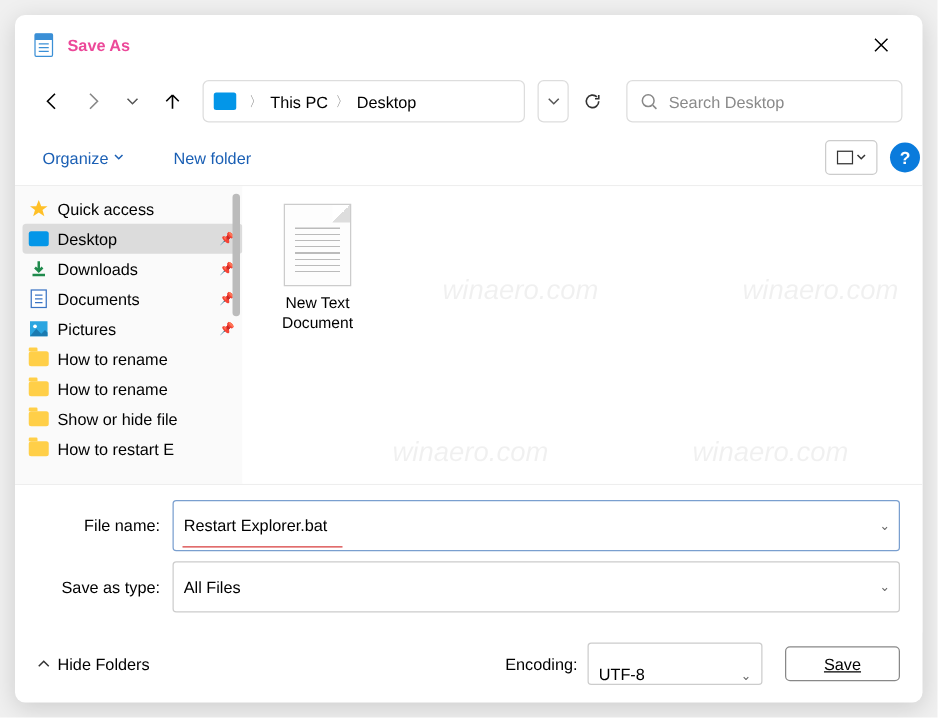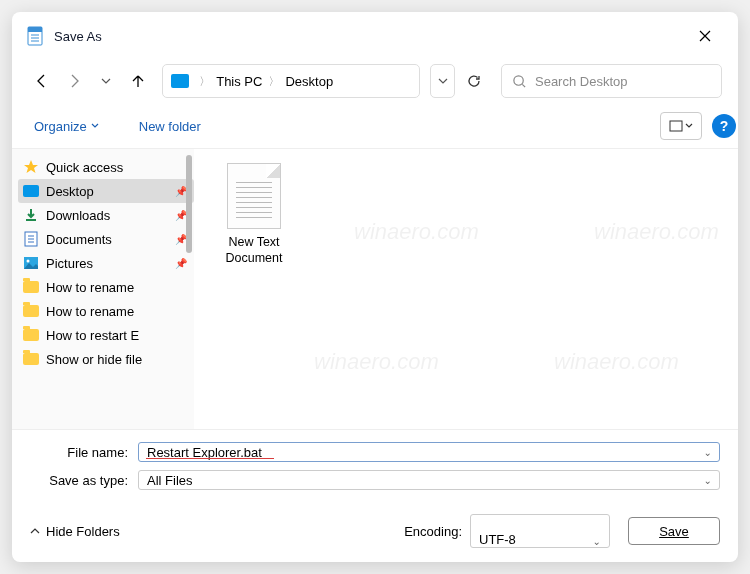--- a/index.html
+++ b/index.html
@@ -1,20 +1,20 @@
 <!DOCTYPE html>
 <html><head>
 <meta charset="utf-8">
 <style>
   * { box-sizing: border-box; margin: 0; padding: 0; font-family: "Segoe UI", Tahoma, sans-serif; }
   body { background: #f0f0f0; width: 750px; height: 574px; padding: 12px; }
   .dialog { width: 726px; height: 550px; background: #fff; border-radius: 8px; box-shadow: 0 4px 20px rgba(0,0,0,0.15); display: flex; flex-direction: column; overflow: hidden; }
   .titlebar { display: flex; align-items: center; padding: 10px 14px 8px 14px; }
   .titlebar .icon-notepad { width: 18px; height: 20px; margin-right: 10px; }
-  .titlebar .title { font-size: 13px; color: #0f172a; }
+  .titlebar .title { font-size: 13px; color: #ec4899; font-weight: bold; }
   .titlebar .close { margin-left: auto; width: 38px; height: 28px; display:flex; align-items:center; justify-content:center; }
   .navrow { display:flex; align-items:center; padding: 6px 16px 10px 16px; gap:4px; }
   .navbtn { width:34px; height:32px; display:flex; align-items:center; justify-content:center; border-radius:4px; }
   .crumbs { flex:0 0 auto; display:flex; align-items:center; border:1px solid #ddd; border-radius:5px; height:34px; padding:0 6px 0 4px; margin-left:6px; width:258px; }
   .crumbs .pc-icon { width:18px; height:14px; background:#0396e8; border-radius:2px; margin:0 6px 0 4px; position:relative; }
   .crumbs .sep { color:#888; font-size:11px; padding:0 4px; }
   .crumbs .crumb { font-size:13px; padding:2px 2px; }
   .navdrop { width:30px; height:34px; border:1px solid #ddd; border-radius:5px; margin-left:6px; display:flex; align-items:center; justify-content:center; }
   .refresh { width:36px; height:34px; display:flex; align-items:center; justify-content:center; }
   .searchbox { flex:1; border:1px solid #ddd; border-radius:5px; height:34px; margin-left:8px; display:flex; align-items:center; padding:0 10px; }
@@ -40,21 +40,21 @@
   .filearea { flex:1; padding:14px 12px; position:relative; background:#fff; }
   .fileitem { width:96px; text-align:center; }
   .fileicon { width:54px; height:66px; margin:0 auto 6px auto; background:#fdfdfd; border:1px solid #ccc; position:relative; }
   .fileicon::before { content:""; position:absolute; top:0; right:0; width:14px; height:14px; background:linear-gradient(135deg,#fff 0%,#fff 50%,#ddd 50%,#ddd 100%); }
   .fileicon .lines { position:absolute; top:18px; left:8px; right:8px; bottom:8px; background:repeating-linear-gradient(to bottom,#bbb 0,#bbb 1px,transparent 1px,transparent 5px); }
   .filelabel { font-size:12.5px; line-height:1.25; }
   .bottom { border-top:1px solid #eee; padding:12px 18px 8px 18px; background:#fff; }
   .frow { display:flex; align-items:center; margin-bottom:8px; }
   .flabel { width:108px; text-align:right; padding-right:10px; font-size:13px; }
   .finput { flex:1; position:relative; }
-  .finput input, .finput .combo { width:100%; height:20px; border:1px solid #7a9fcf; border-radius:3px; padding:0 26px 0 8px; font-size:13px; outline:none; }
+  .finput input, .finput .combo { width:100%; height:41px; border:1px solid #7a9fcf; border-radius:3px; padding:0 26px 0 8px; font-size:13px; outline:none; }
   .finput .combo { border-color:#ccc; background:#fff; display:flex; align-items:center; }
   .finput .chev { position:absolute; right:8px; top:50%; transform:translateY(-50%); font-size:10px; color:#666; }
   .underline { position:absolute; left:8px; bottom:3px; height:1.5px; background:#d83c3c; width:128px; pointer-events:none; }
   .actions { display:flex; align-items:center; padding:8px 18px 14px 18px; }
   .hidef { display:flex; align-items:center; gap:6px; font-size:13px; }
   .encgroup { margin-left:auto; display:flex; align-items:center; gap:8px; }
   .encsel { border:1px solid #ccc; border-radius:3px; height:34px; width:140px; display:flex; align-items:flex-end; padding:0 8px; font-size:13px; position:relative; }
   .encsel .chev { position:absolute; right:8px; font-size:10px; color:#666; }
   .btn { width:92px; height:28px; border:1px solid #bbb; border-radius:4px; background:#fff; font-size:13px; margin-left:10px; }
   .btn.primary { border-color:#888; text-decoration:underline; }
@@ -212,27 +212,27 @@
       <div class="navitem">
         <span class="ic">
             <span class="ic-folder"></span>
           </span>
         <span>How to rename</span>
       </div>
       <div class="navitem">
         <span class="ic">
             <span class="ic-folder"></span>
           </span>
+        <span>Show or hide file</span>
+      </div>
+      <div class="navitem">
+        <span class="ic">
+            <span class="ic-folder"></span>
+          </span>
         <span>How to restart E</span>
-      </div>
-      <div class="navitem">
-        <span class="ic">
-            <span class="ic-folder"></span>
-          </span>
-        <span>Show or hide file</span>
       </div>
       <div class="sbscroll">
           <div class="sbthumb"></div>
         </div>
     </div>
 
     <div class="filearea">
       <div class="fileitem">
         <div class="fileicon">
             <div class="lines"></div>

